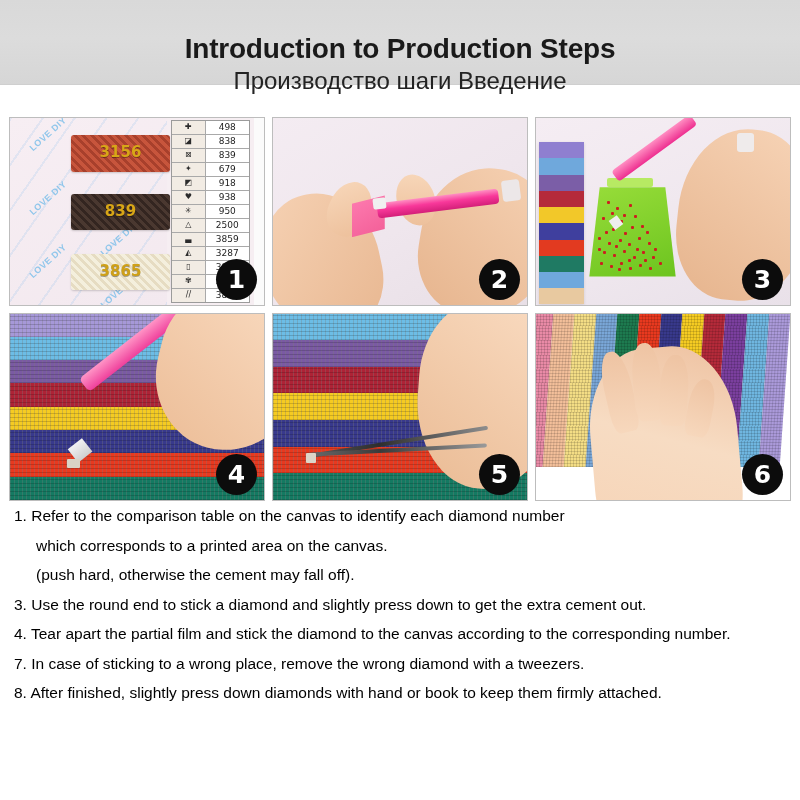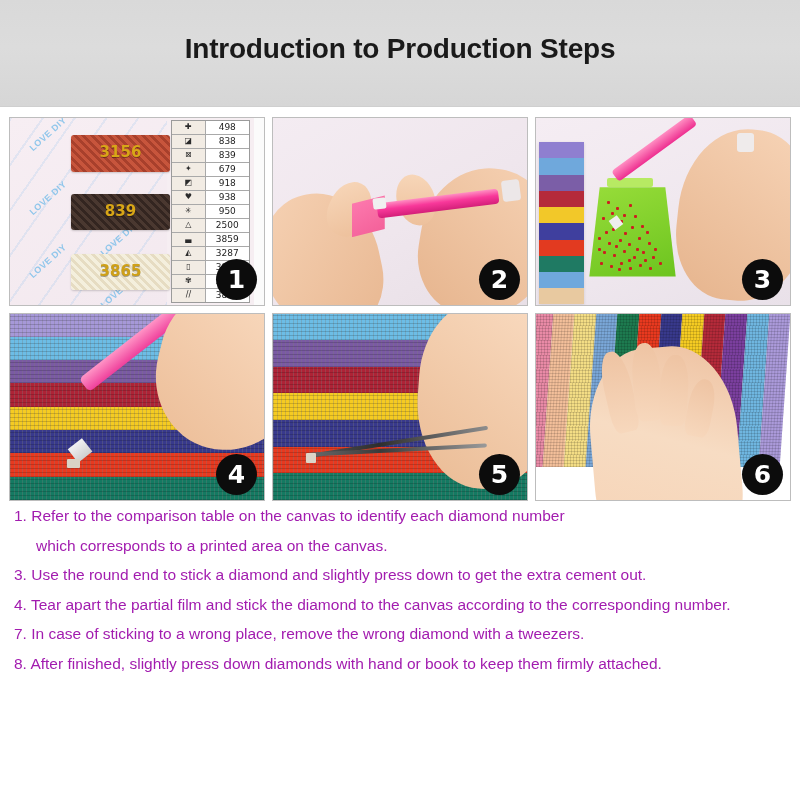--- a/index.html
+++ b/index.html
@@ -6,21 +6,21 @@
   body{
     width:800px;height:800px;
     background:#ffffff;
     font-family:"Liberation Sans","DejaVu Sans",sans-serif;
     overflow:hidden;
     position:relative;
   }
 
   
   #header{
-    position:absolute;left:0;top:0;width:800px;height:107px;
+    position:absolute;left:0;top:0;width:800px;height:85px;
     background:linear-gradient(180deg,#d9d9d9 0%,#dcdcdc 45%,#d6d6d6 100%);
     border-bottom:1px solid #cfcfcf;
     box-sizing:border-box;
     text-align:center;
   }
   #title-en{
     margin:0;padding-top:34px;
     font-size:28px;font-weight:bold;color:#1a1a1a;
     letter-spacing:-0.2px;line-height:1.05;
   }
@@ -264,31 +264,32 @@
     position:absolute;background:linear-gradient(10deg,#f7d8bd,#eec3a2);
     border-radius:45% 45% 25% 25%;z-index:11;
   }
 
   
   #instructions{
     position:absolute;left:0;top:508px;width:800px;
     padding:0 14px;box-sizing:border-box;
   }
   .instr-line{
-    font-size:15.5px;color:#a21caf;
+    font-size:15.5px;color:#000000;
     line-height:1;margin:0 0 14px 0;
     white-space:nowrap;
   }
   .instr-line.cont{padding-left:22px;}
 </style>
 </head>
 <body>
 
 <div id="header">
   <h1 id="title-en">Introduction to Production Steps</h1>
+  <h2 id="title-ru">Производство шаги Введение</h2>
 </div>
 
 <div id="grid">
 
   <div class="panel">
     <div class="scene">
       <div class="p1-bg"></div>
       <div class="p1-film"></div>
       <div class="p1-white"></div>
 
@@ -511,17 +512,18 @@
       <div class="p6-finger" style="left:60%;bottom:34%;width:10%;height:31%;transform:rotate(11deg)"></div>
     </div>
     <div class="badge">6</div>
   </div>
 
 </div>
 
 <div id="instructions">
     <p class="instr-line">1. Refer to the comparison table on the canvas to identify each diamond number</p>
     <p class="instr-line cont">which corresponds to a printed area on the canvas.</p>
+    <p class="instr-line cont">(push hard, otherwise the cement may fall off).</p>
     <p class="instr-line">3. Use the round end to stick a diamond and slightly press down to get the extra cement out.</p>
     <p class="instr-line">4. Tear apart the partial film and stick the diamond to the canvas according to the corresponding number.</p>
     <p class="instr-line">7. In case of sticking to a wrong place, remove the wrong diamond with a tweezers.</p>
     <p class="instr-line">8. After finished, slightly press down diamonds with hand or book to keep them firmly attached.</p>
   </div>
 
 </body></html>

